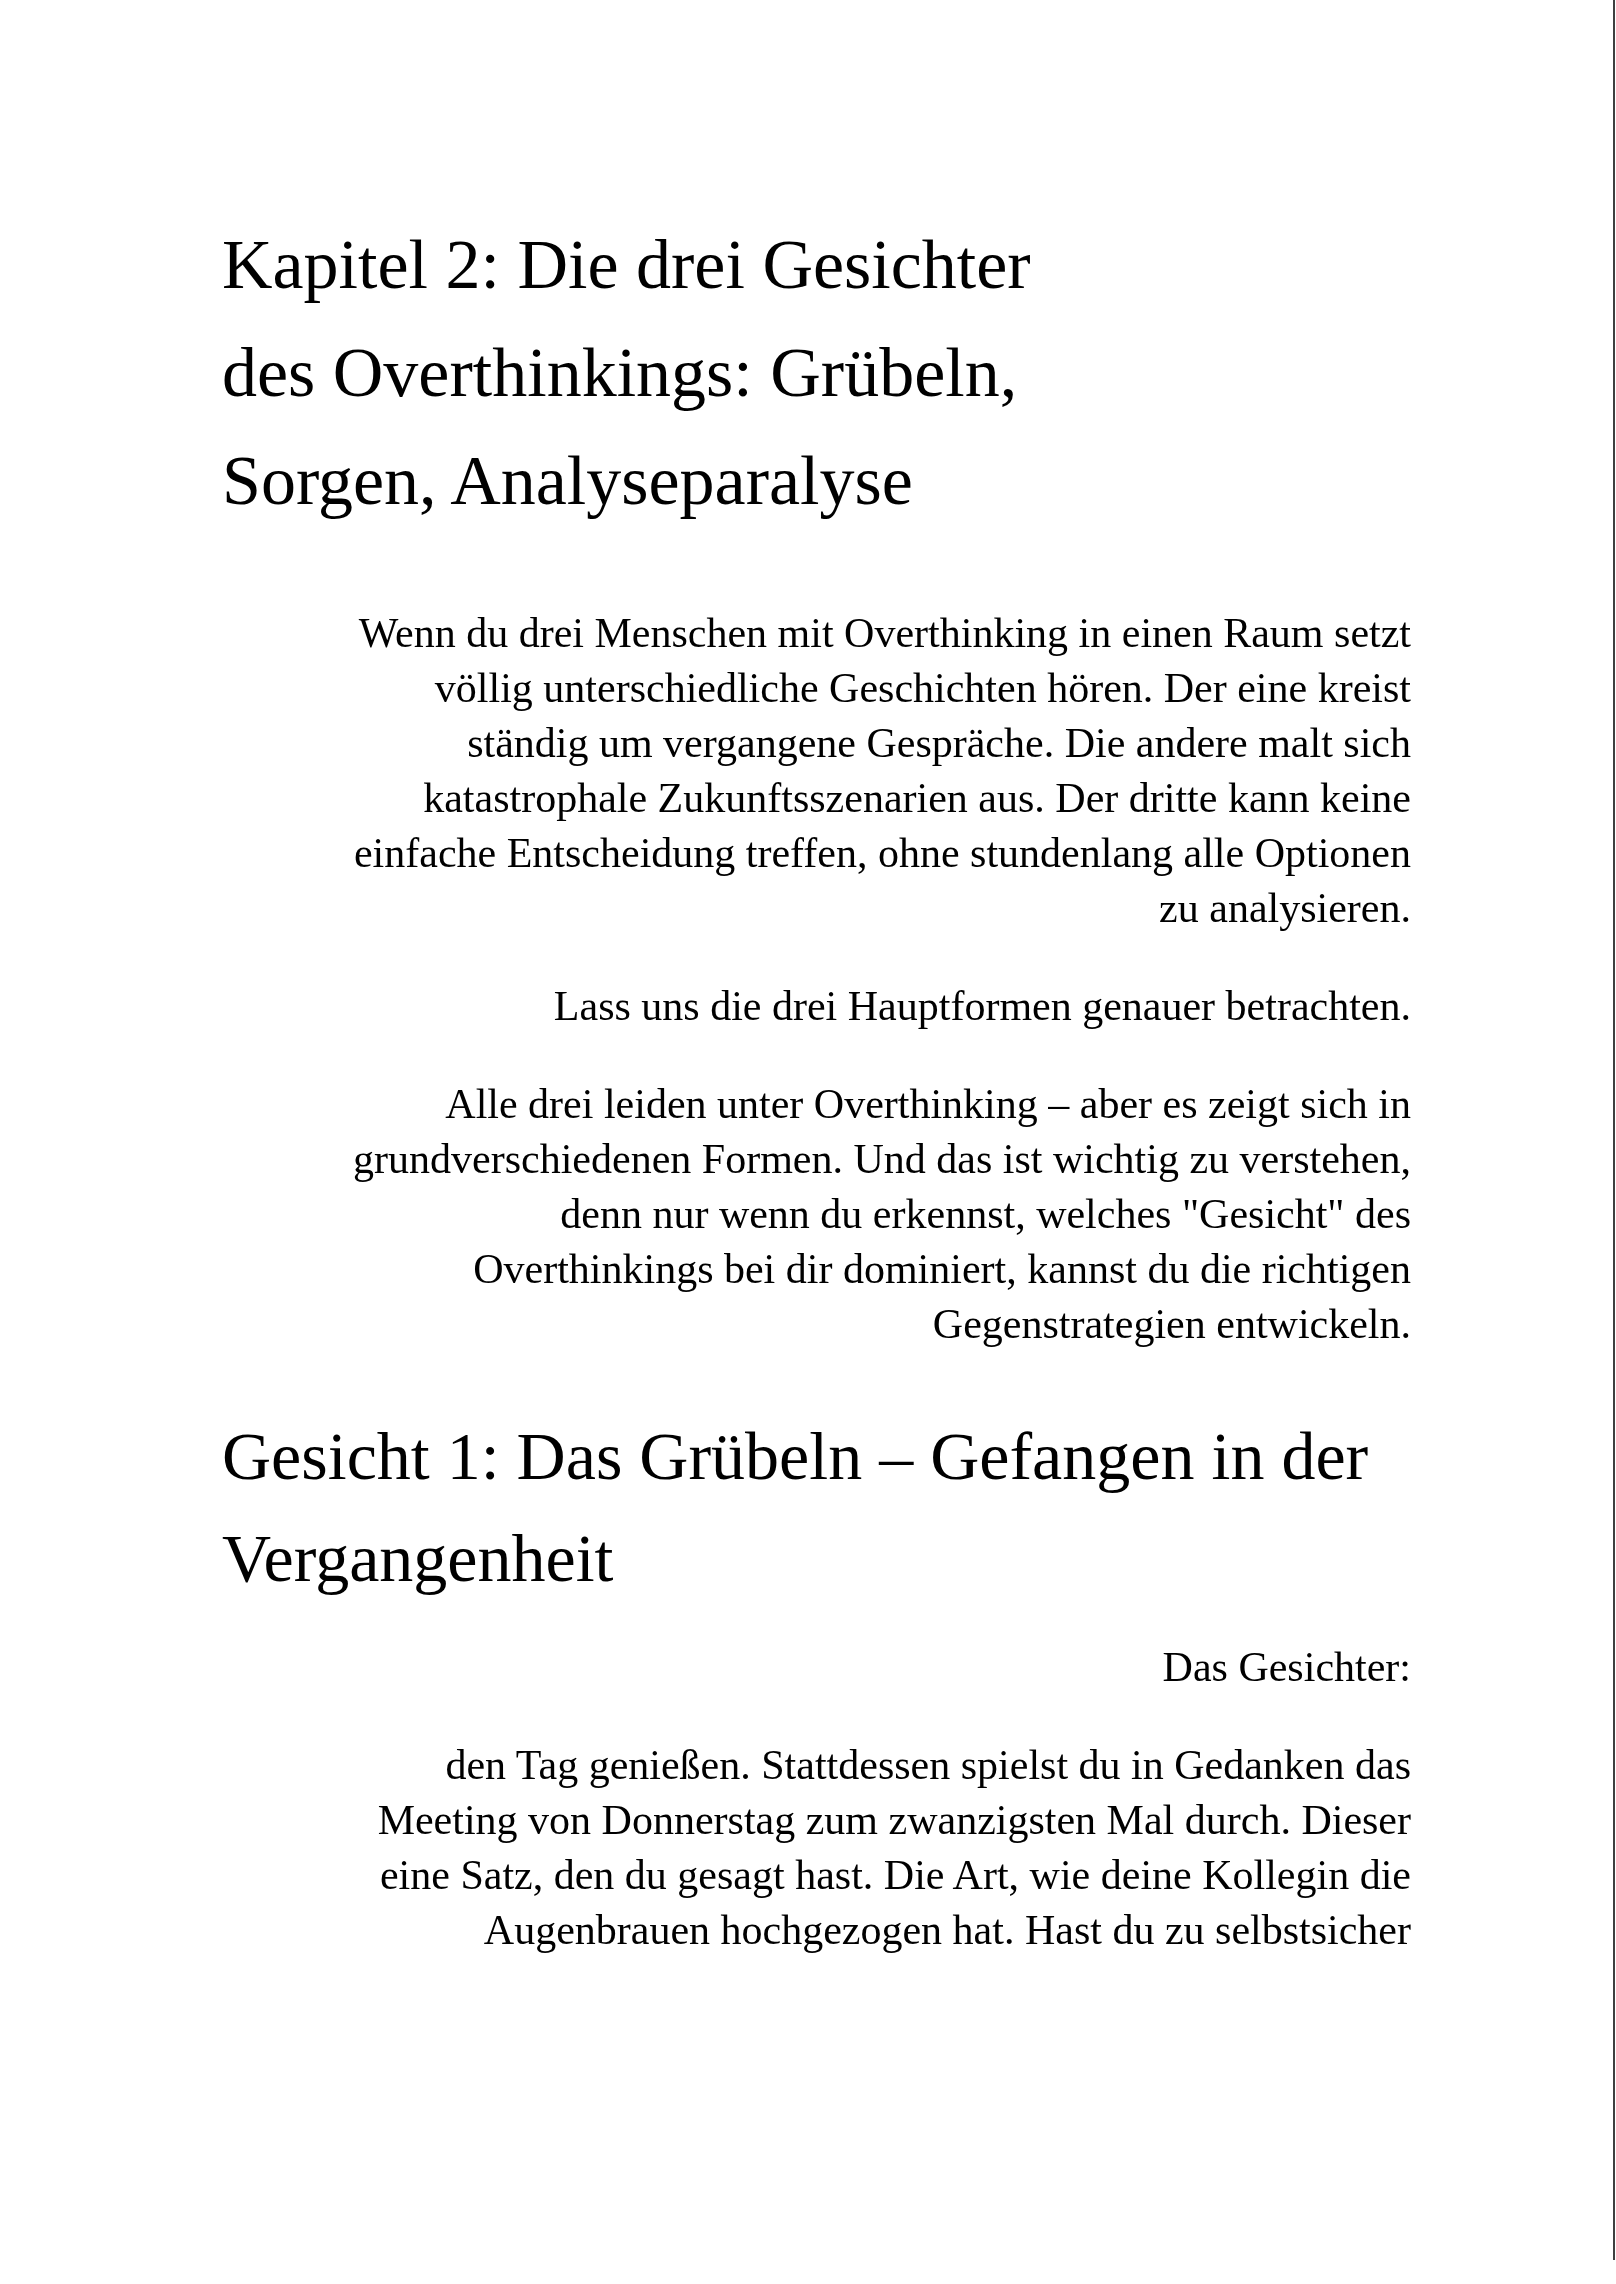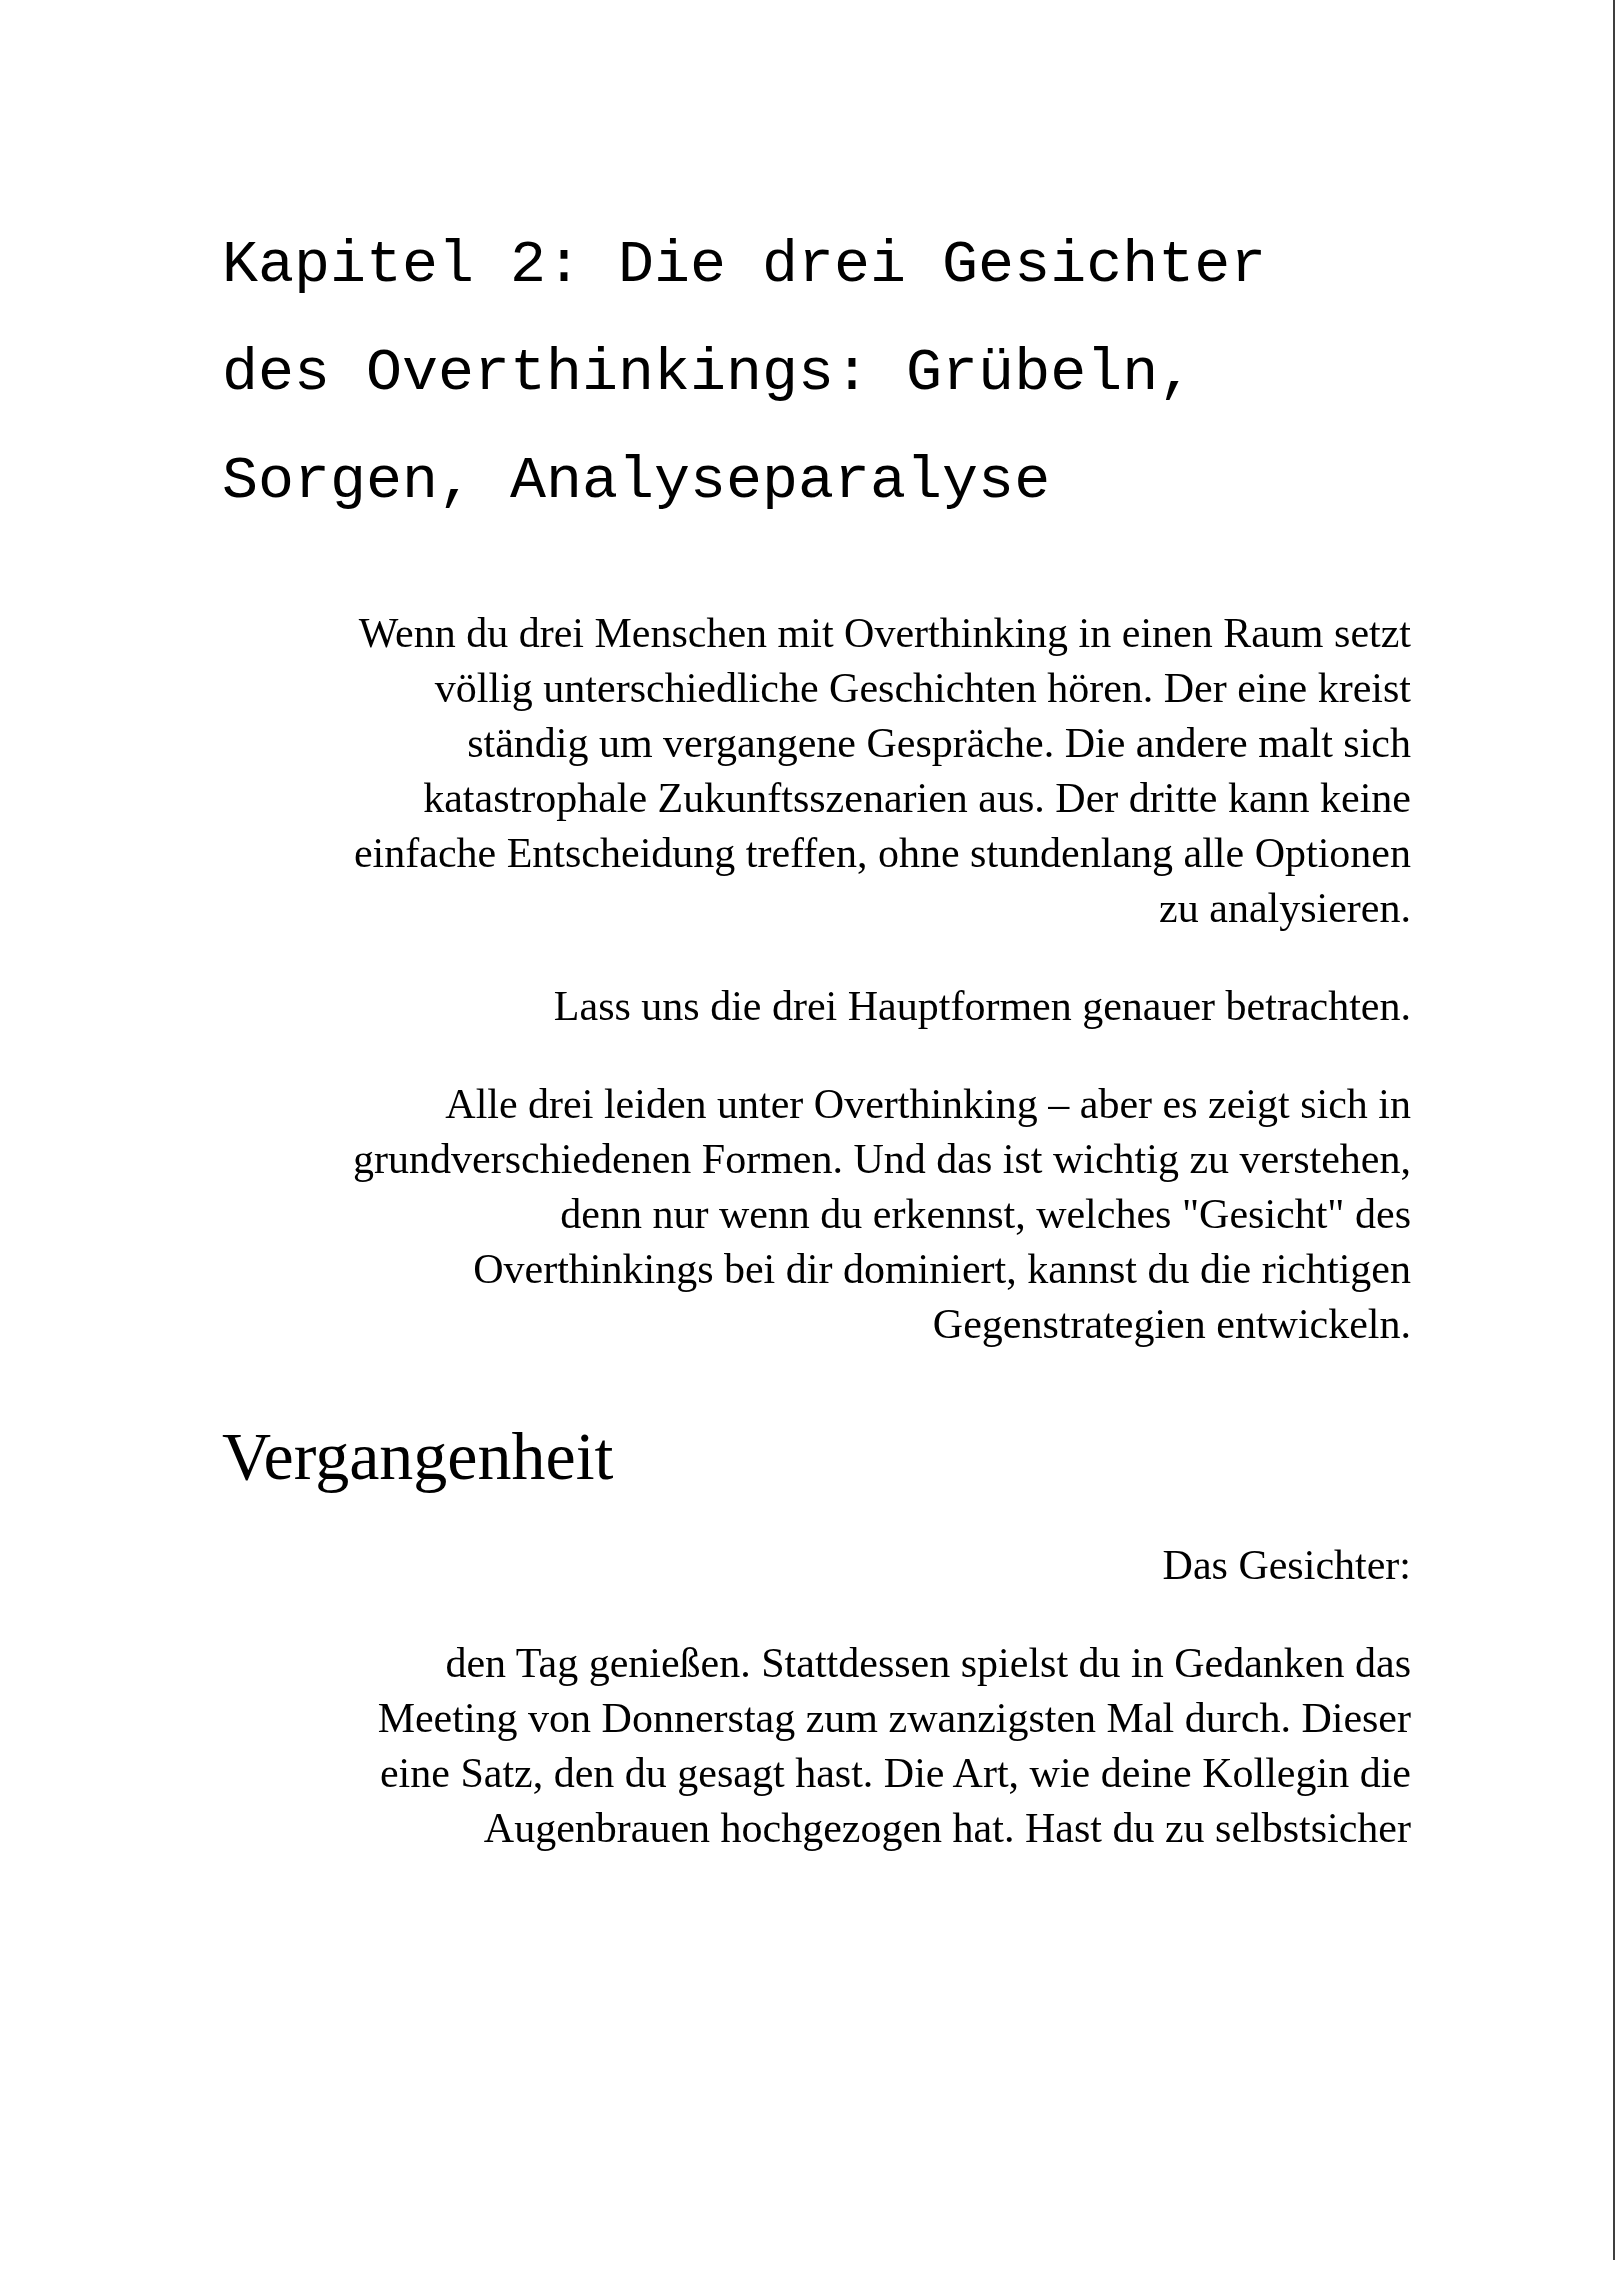--- a/index.html
+++ b/index.html
@@ -20,26 +20,25 @@
     position: absolute;
     left: 222px;
     top: 211px;
     width: 1189px;
   }
   .ln {
     display: block;
     white-space: nowrap;
   }
   h1.chapter-title {
-    font-size: 60px;
+    font-size: 70px;
     line-height: 108px;
     font-weight: normal;
     letter-spacing: 0;
     margin: 0 0 71px 0;
-    font-family: Liberation Mono, monospace;
   }
   h2.section-title {
     font-size: 68px;
     line-height: 102px;
     font-weight: normal;
     margin: 53px 0 31px 0;
   }
   p.body-par {
     font-size: 42px;
     line-height: 55px;
@@ -82,20 +81,21 @@
 
     <p class="body-par">
       <span class="ln">Alle drei leiden unter Overthinking – aber es zeigt sich in</span>
       <span class="ln">grundverschiedenen Formen. Und das ist wichtig zu verstehen,</span>
       <span class="ln">denn nur wenn du erkennst, welches "Gesicht" des</span>
       <span class="ln">Overthinkings bei dir dominiert, kannst du die richtigen</span>
       <span class="ln">Gegenstrategien entwickeln.</span>
     </p>
 
     <h2 class="section-title">
+      <span class="ln">Gesicht 1: Das Grübeln – Gefangen in der</span>
       <span class="ln">Vergangenheit</span>
     </h2>
 
     <p class="body-par">
       <span class="ln">Das Gesichter:</span>
     </p>
 
     <p class="body-par">
       <span class="ln">den Tag genießen. Stattdessen spielst du in Gedanken das</span>
       <span class="ln">Meeting von Donnerstag zum zwanzigsten Mal durch. Dieser</span>

